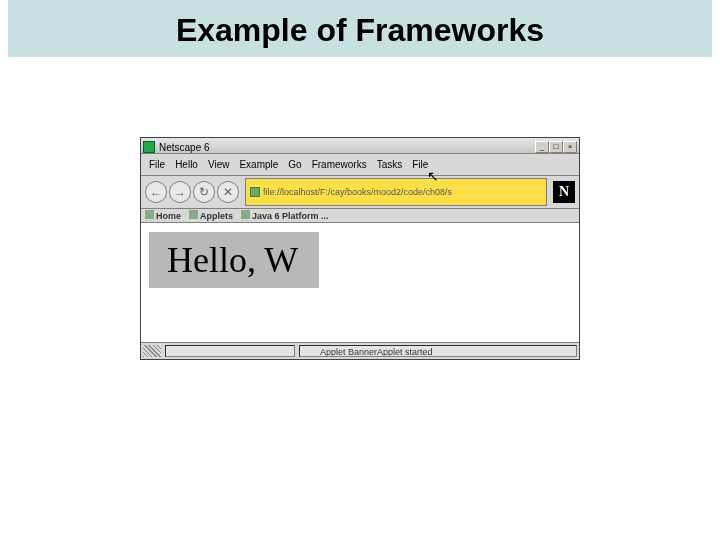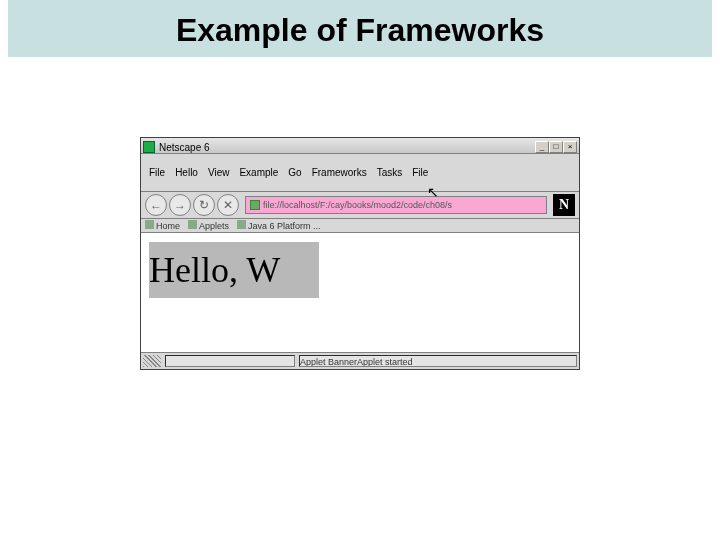--- a/index.html
+++ b/index.html
@@ -71,21 +71,21 @@
   
   .menubar {
     display: flex;
     gap: 2px;
     padding: 1px 4px;
     background: #d8d8d8;
     border-bottom: 1px solid #808080;
     font-size: 10px;
   }
   .menubar span {
-    padding: 12px 4px;
+    padding: 4px 4px;
     cursor: pointer;
     text-align: right;
   }
   
   .navbar {
     display:flex;
     align-items:center;
     background:#d8d8d8;
     padding:2px 4px;
     border-bottom:1px solid #808080;
@@ -98,23 +98,23 @@
     background:#e8e8e8;
     display:flex;align-items:center;justify-content:center;
     cursor:pointer;
     font-size:12px;
     color:#606060;
   }
   .url-wrap {
     flex:1;
     display:flex;
     align-items:center;
-    background:#f9a8d4;
+    background:#fde047;
     border:1px solid #808080;
-    height:18px;
+    height:28px;
     margin:0 4px;
     padding:0 4px;
     font-size:9px;
     color:#555;
     overflow:hidden;
     white-space:nowrap;
   }
   .url-wrap .tiny-icon{
     width:10px;height:10px;background:#6a6;display:inline-block;margin-right:3px;border:1px solid #383;
   }
@@ -126,36 +126,36 @@
   
   .bm-bar{
     display:flex; align-items:center; gap:8px;
     background:#d8d8d8;
     border-bottom:1px solid #808080;
     padding:1px 4px;
     font-size:9px;
     color:#333;
   }
   .bm-bar .bm-icon{width:9px;height:9px;background:#8a8;display:inline-block;margin-right:2px;}
-  .bm-item{cursor:pointer;}
+  .bm-item{cursor:pointer;font-weight:bold;}
   
   .content{
     background:#fff;
     height:120px;
     border-top:1px solid #fff;
     border-bottom:1px solid #808080;
     position:relative;
     overflow-y:scroll;
   }
   .applet-canvas{
     margin:8px 0 0 8px;
     width:170px;height:56px;
     background:#b8b8b8;
     display:flex;align-items:center;
-    padding-left:0;
+    padding-left:18px;
     font-family:"Times New Roman",serif;
     font-size:36px;
     color:#000;
     overflow:hidden;
     white-space:nowrap;
   }
   
   .content::-webkit-scrollbar{width:16px;background:#d4d0c8;}
   .content::-webkit-scrollbar-thumb{background:#c0c0c0;border:1px solid #808080;border-left-color:#fff;border-top-color:#fff;}
   .content::-webkit-scrollbar-button{background:#d4d0c8;border:1px solid #808080;border-left-color:#fff;border-top-color:#fff;height:16px;}
@@ -170,21 +170,21 @@
   }
   .status-grip{
     width:18px;height:12px;
     background:repeating-linear-gradient(45deg,#888 0 1px,#d8d8d8 1px 3px);
   }
   .status-well{
     flex:0 0 130px;height:12px;border:1px inset #808080;background:#e4e4e4;
   }
   .status-text{
     flex:1;border:1px inset #808080;background:#e4e4e4;height:12px;
-    padding:0 0;line-height:12px;overflow:hidden;
+    padding:0 20px;line-height:12px;overflow:hidden;
   }
   .cursor{
     position:absolute;
     left:286px; top:-8px;
     font-size:14px;color:#000;
     pointer-events:none;
   }
   .navbar{position:relative;}
 </style>
 </head>

